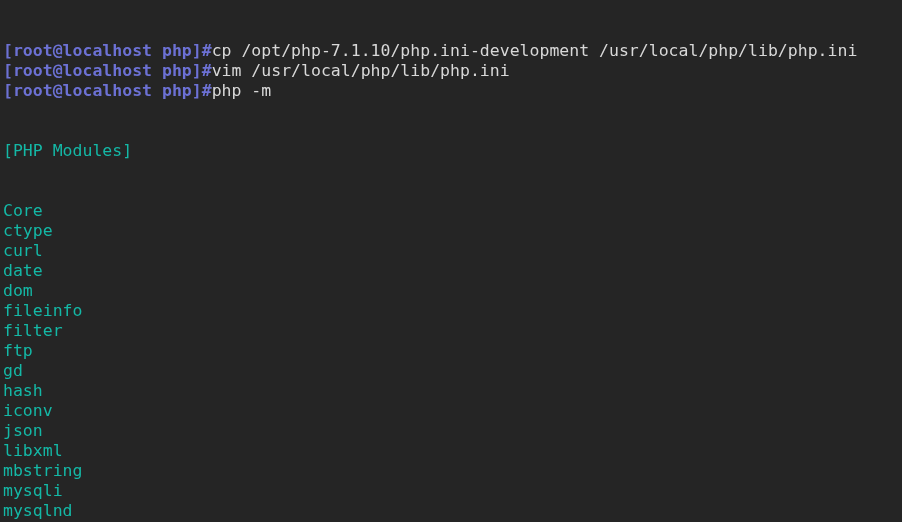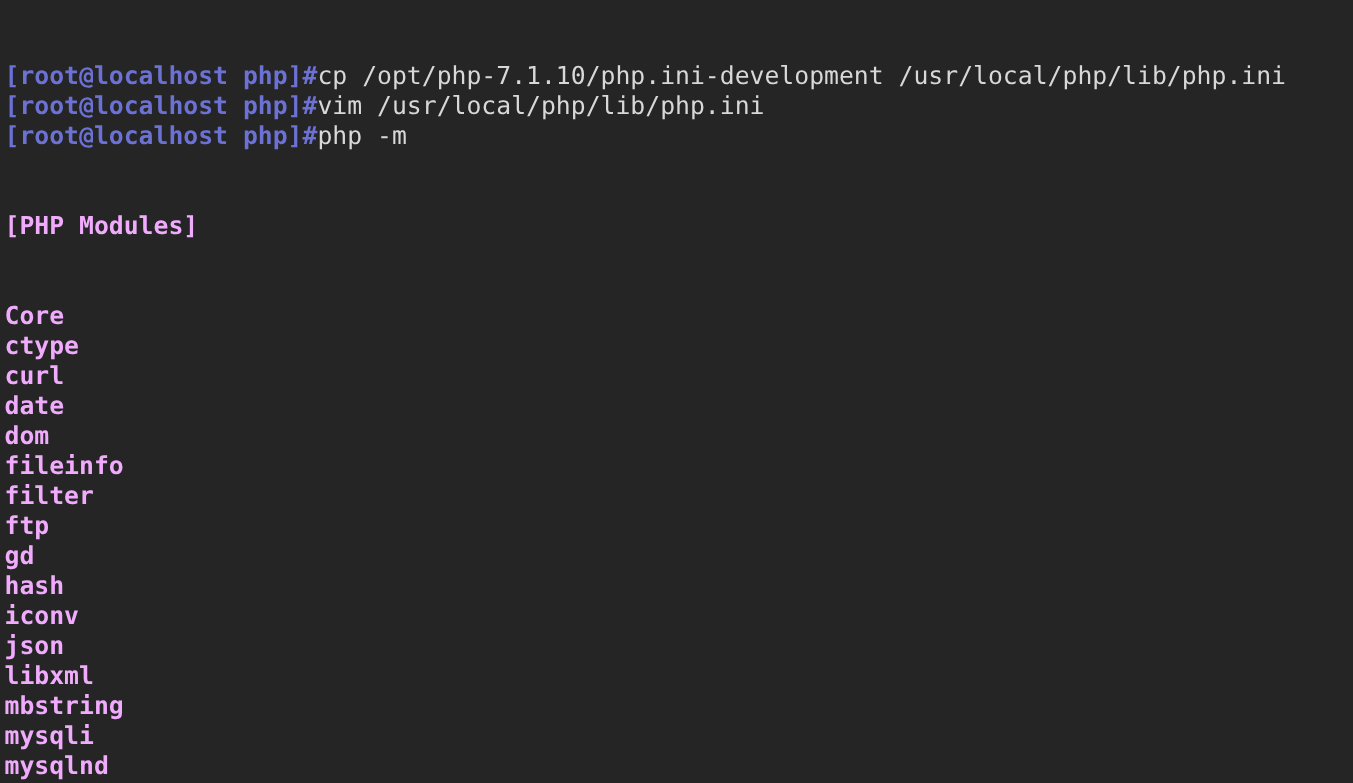--- a/index.html
+++ b/index.html
@@ -32,22 +32,21 @@
     white-space: pre;
   }
   .prompt {
     color: #6c71d4;
     font-weight: bold;
   }
   .cmd {
     color: #d8d8d8;
   }
   .out {
-    color: #f0abfc;
-    font-weight: bold;
+    color: #14b8a6;
   }
 </style>
 </head>
 <body>
 
 <div id="terminal">
   <div id="command-block"><div class="line"><span class="prompt">[root@localhost php]#</span><span class="cmd">cp /opt/php-7.1.10/php.ini-development /usr/local/php/lib/php.ini</span></div><div class="line"><span class="prompt">[root@localhost php]#</span><span class="cmd">vim /usr/local/php/lib/php.ini</span></div><div class="line"><span class="prompt">[root@localhost php]#</span><span class="cmd">php -m</span></div></div>
   <div class="line"><span class="out">[PHP Modules]</span></div>
   <div id="module-block"><div class="line"><span class="out">Core</span></div><div class="line"><span class="out">ctype</span></div><div class="line"><span class="out">curl</span></div><div class="line"><span class="out">date</span></div><div class="line"><span class="out">dom</span></div><div class="line"><span class="out">fileinfo</span></div><div class="line"><span class="out">filter</span></div><div class="line"><span class="out">ftp</span></div><div class="line"><span class="out">gd</span></div><div class="line"><span class="out">hash</span></div><div class="line"><span class="out">iconv</span></div><div class="line"><span class="out">json</span></div><div class="line"><span class="out">libxml</span></div><div class="line"><span class="out">mbstring</span></div><div class="line"><span class="out">mysqli</span></div><div class="line"><span class="out">mysqlnd</span></div><div class="line"><span class="out">openssl</span></div></div>
 </div>

